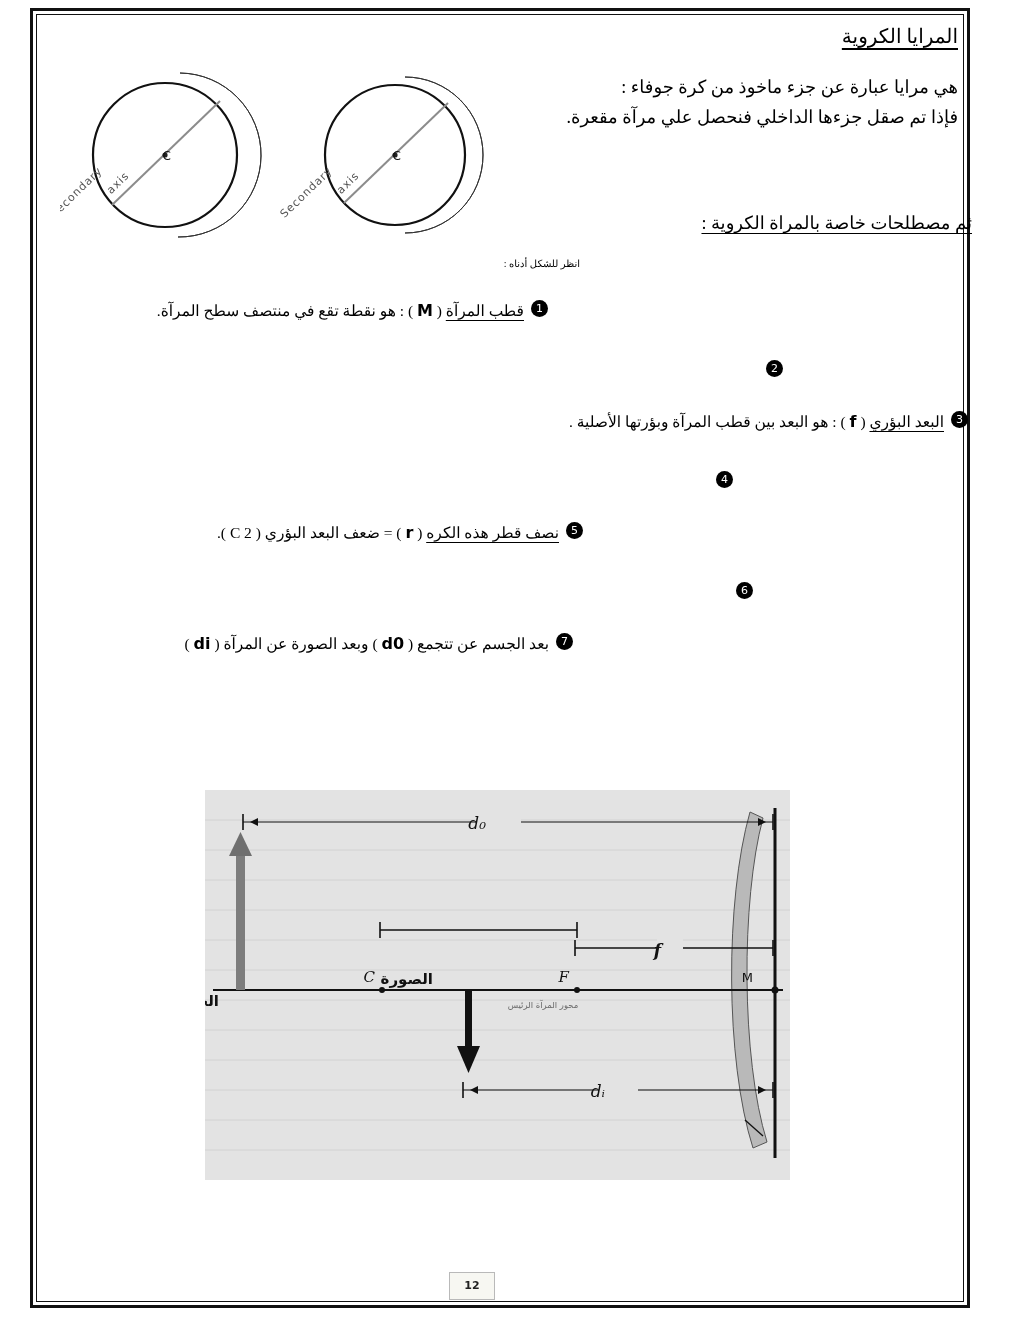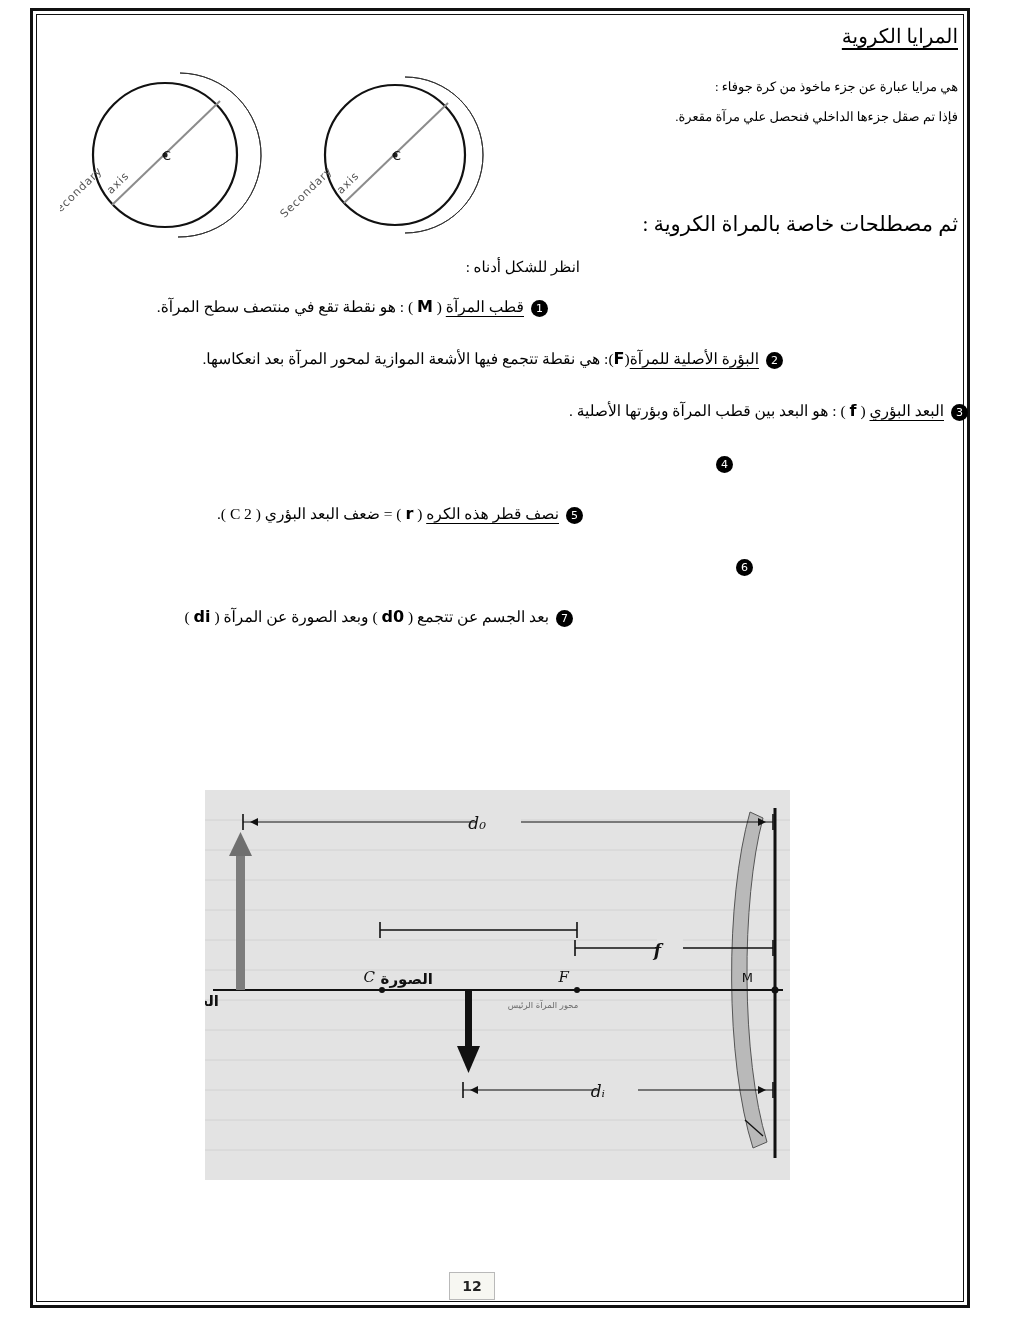--- a/index.html
+++ b/index.html
@@ -46,39 +46,40 @@
     font-weight: normal;
     color: #000;
     text-decoration: underline;
     text-underline-offset: 5px;
   }
   .intro {
     position: absolute;
     right: 62px;
     top: 72px;
     width: 370px;
-    font-size: 13px;
+    font-size: 18px;
     line-height: 30px;
     color: #000;
     text-align: right;
   }
   .intro div { white-space: nowrap; }
 
   .terms-head {
     position: absolute;
-    right: 62px;
+    right: 48px;
     top: 212px;
-    font-size: 21px;
+    font-size: 18px;
+    text-decoration: underline;
     text-underline-offset: 4px;
   }
   .look-below {
     position: absolute;
     right: 440px;
     top: 258px;
-    font-size: 15px;
+    font-size: 10px;
   }
 
   
   .list {
     position: absolute;
     right: 52px;
     top: 296px;
     width: 880px;
   }
   .item {
@@ -99,21 +100,21 @@
     font-size: 11px;
     font-family: "DejaVu Sans", sans-serif;
     line-height: 17px;
     text-align: center;
     margin-top: 4px;
     margin-left: 7px;
   }
   .item-text {
     flex: 0 1 auto;
     font-size: 15.5px;
-    line-height: 22px;
+    line-height: 30px;
     text-align: center;
     white-space: nowrap;
   }
   .item-text .term {
     text-decoration: underline;
     text-underline-offset: 4px;
   }
   .item-text .sym {
     font-family: "DejaVu Sans", sans-serif;
     font-weight: bold;
@@ -155,21 +156,21 @@
   
   .pagenum {
     position: absolute;
     left: 449px;
     top: 1272px;
     width: 44px;
     height: 26px;
     background: #f7f7f2;
     border: 1px solid #b9b9b9;
     font-family: "DejaVu Sans", sans-serif;
-    font-size: 14px;
+    font-size: 11px;
     font-weight: bold;
     color: #222;
     text-align: center;
     line-height: 26px;
   }
 </style>
 </head>
 <body>
 
 <div class="page">
@@ -229,23 +230,20 @@
 
     <div class="item it1">
       <div class="bullet">1</div>
       <div class="item-text">
         <span class="term">قطب المرآة</span><span> ( </span><span class="sym">M</span><span> ) :  هو نقطة تقع في منتصف سطح المرآة.</span>
       </div>
     </div>
 
     <div class="item it2">
       <div class="bullet">2</div>
-      <div class="item-text">
-        <span class="term">البؤرة الأصلية للمرآة</span><span>(</span><span class="sym">F</span><span>):  هي نقطة تتجمع فيها الأشعة الموازية لمحور المرآة بعد انعكاسها.</span>
-      </div>
     </div>
 
     <div class="item it3">
       <div class="bullet">3</div>
       <div class="item-text">
         <span class="term">البعد البؤري</span><span> ( </span><span class="sym">f</span><span> ) :  هو البعد بين قطب المرآة وبؤرتها الأصلية .</span>
       </div>
     </div>
 
     <div class="item it4">

